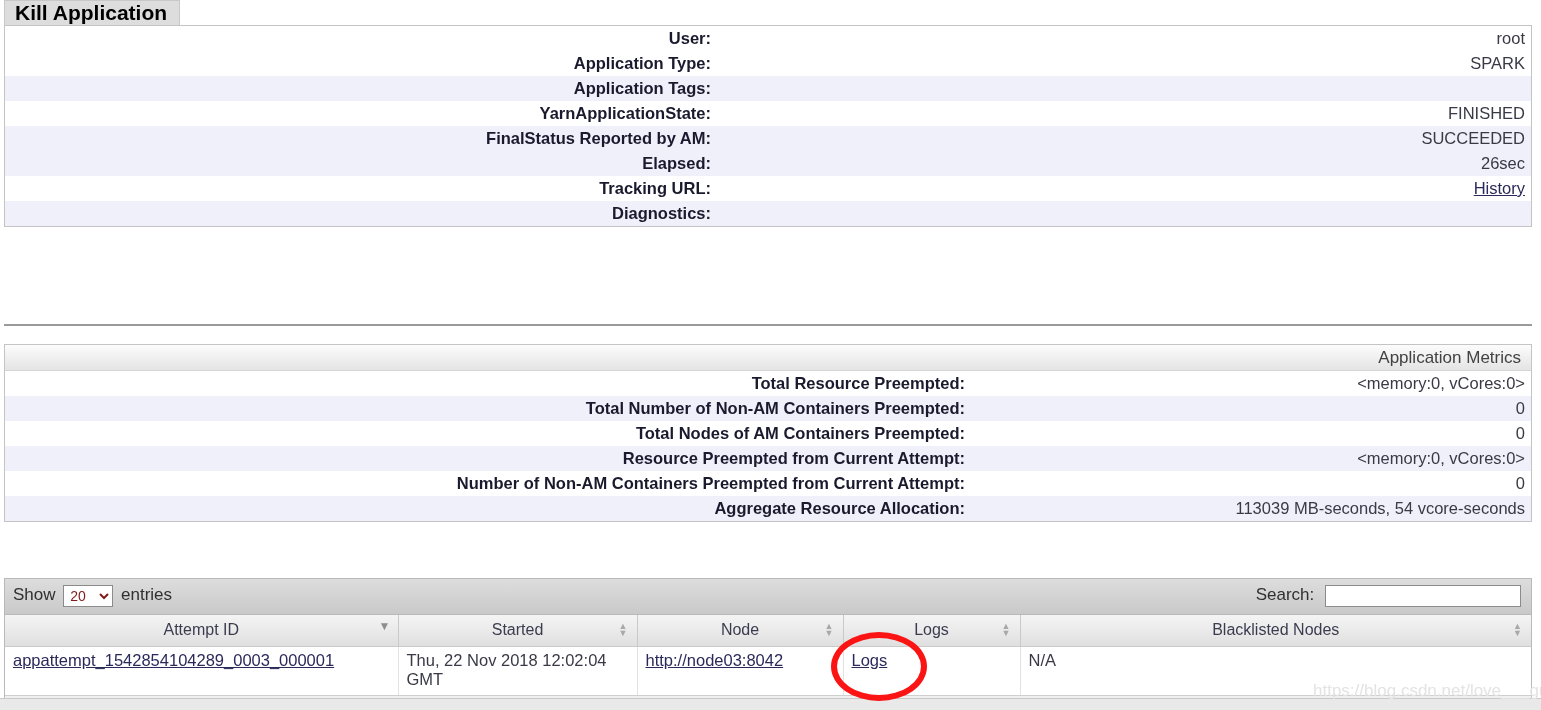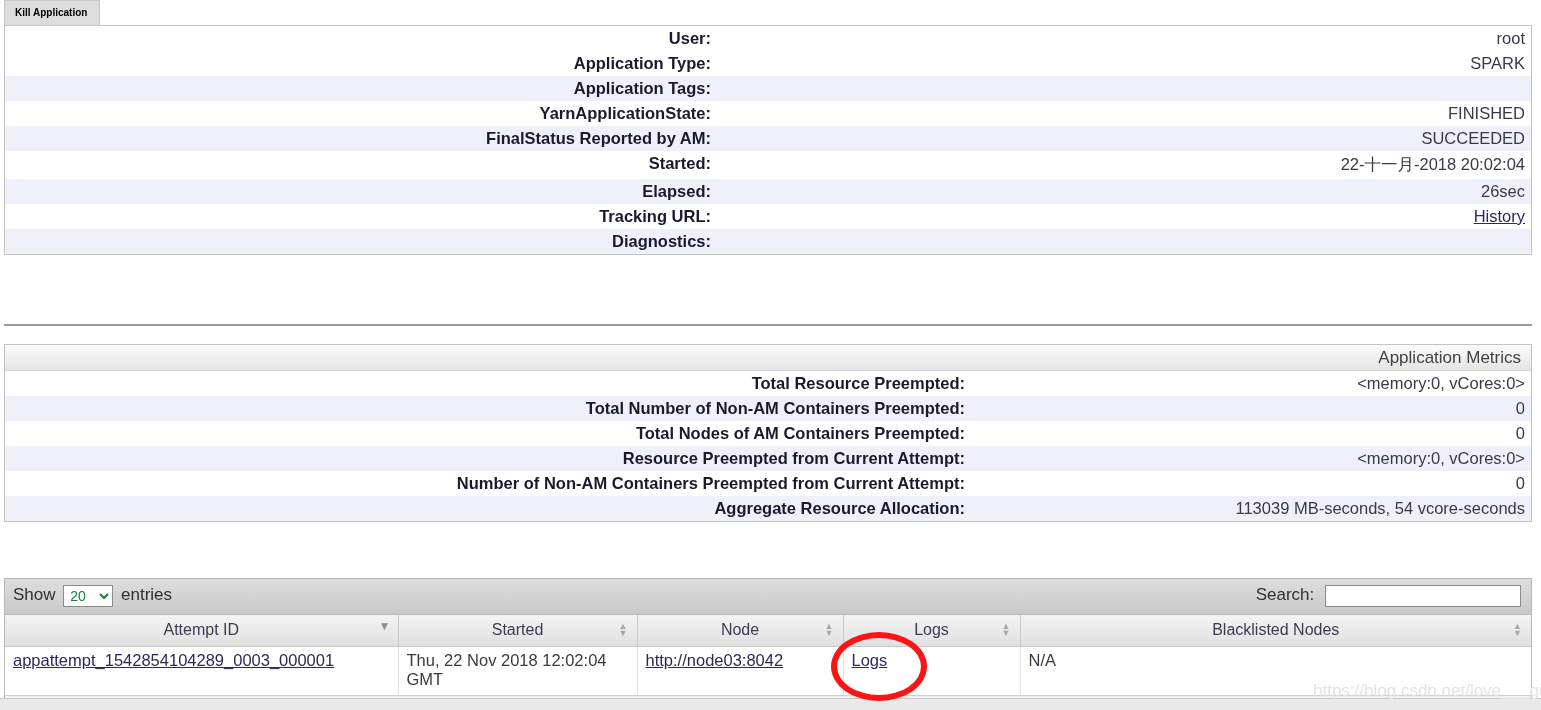--- a/index.html
+++ b/index.html
@@ -22,21 +22,21 @@
     left: 4px;
     top: 0px;
     height: 25px;
   }
   .kill-tab {
     display: inline-block;
     background: #dddddd;
     border: 1px solid #c8c8c8;
     border-bottom: none;
     color: #000000;
-    font-size: 10px;
+    font-size: 21px;
     font-weight: bold;
     padding: 3px 12px 4px 10px;
     line-height: 18px;
     cursor: pointer;
     user-select: none;
   }
 
   
   .panel {
     position: absolute;
@@ -121,21 +121,21 @@
     color: #303030;
   }
   .dt-length select {
     font-size: 14px;
     font-family: "Liberation Sans", sans-serif;
     margin: 0 3px;
     padding: 1px 2px;
     vertical-align: middle;
     border: 1px solid #8b8b8b;
     background: #ffffff;
-    color: #15803d;
+    color: #7f1d1d;
   }
   .dt-filter {
     position: absolute;
     right: 10px;
     top: 6px;
     font-size: 17px;
     color: #303030;
   }
   .dt-filter input {
     font-size: 14px;
@@ -267,24 +267,20 @@
             <td class="k">Application Tags:</td>
             <td class="v"></td>
           </tr>
           <tr class="odd">
             <td class="k">YarnApplicationState:</td>
             <td class="v">FINISHED</td>
           </tr>
           <tr class="even">
             <td class="k">FinalStatus Reported by AM:</td>
             <td class="v">SUCCEEDED</td>
-          </tr>
-          <tr class="odd">
-            <td class="k">Started:</td>
-            <td class="v">22-十一月-2018 20:02:04</td>
           </tr>
           <tr class="even">
             <td class="k">Elapsed:</td>
             <td class="v">26sec</td>
           </tr>
           <tr class="odd">
             <td class="k">Tracking URL:</td>
             <td class="v"><a class="link" href="#">History</a></td>
           </tr>
           <tr class="even">

